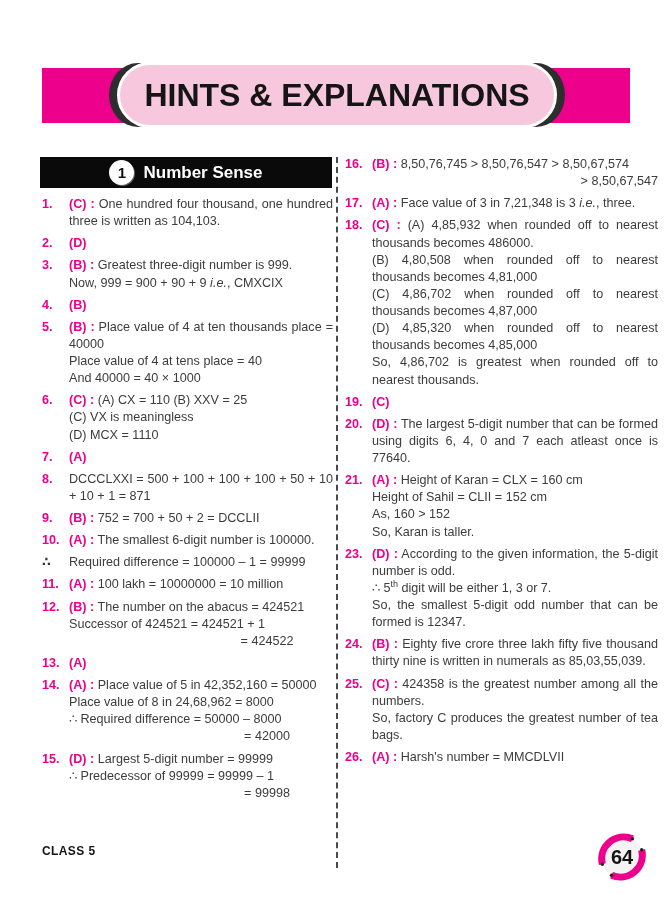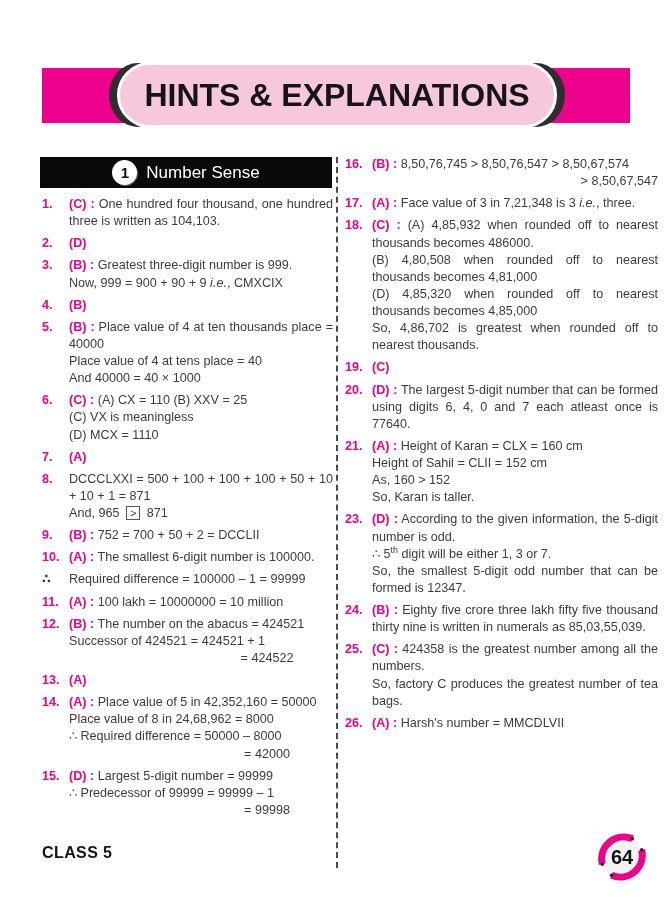--- a/index.html
+++ b/index.html
@@ -20,42 +20,42 @@
   .paren.right{right:65px;}
   .pill{position:absolute;left:75px;right:73px;top:0;height:60px;background:var(--light-pink);
         border:3px solid #fff;border-radius:33px;display:flex;align-items:center;justify-content:center;}
   .pill h1{margin:0;font-size:32px;font-weight:bold;color:#151515;letter-spacing:0px;white-space:nowrap;}
 
   
   .section-bar{position:absolute;left:40px;top:157px;width:292px;height:31px;background:var(--bar);
                display:flex;align-items:center;justify-content:center;gap:9px;}
   .sec-num{width:25px;height:25px;border-radius:50%;background:#fff;color:#111;font-weight:bold;
            font-size:15px;display:flex;align-items:center;justify-content:center;box-shadow:1px 1px 0 #666;}
-  .sec-title{color:#fff;font-weight:normal;font-size:17px;}
+  .sec-title{color:#fff;font-weight:bold;font-size:17px;}
 
   
   .divider{position:absolute;left:336px;top:157px;height:711px;border-left:2px dashed #4a4a4a;}
 
   
   .col{position:absolute;font-size:12.6px;line-height:1.36;}
   .col.left{left:42px;top:196px;width:291px;}
   .col.right{left:345px;top:156px;width:313px;}
   .item{display:flex;margin-bottom:5px;}
   .num{flex:none;width:27px;color:var(--magenta);font-weight:bold;}
   .num.sym{color:#333;}
   .body{flex:1;min-width:0;}
   .line{text-align:justify;}
   .line.r{text-align:right;}
   .line.ind{text-align:center;padding-left:132px;}
   .ans{color:var(--magenta);font-weight:bold;}
   .boxed{display:inline-block;border:1px solid #555;line-height:12px;padding:0 3px;margin:0 3px;font-size:11px;}
   sup{font-size:9px;line-height:0;}
 
   
-  .class-label{position:absolute;left:42px;top:844px;font-size:16px;font-weight:bold;color:#151515;letter-spacing:0.4px;}
+  .class-label{position:absolute;left:42px;top:844px;font-size:12px;font-weight:bold;color:#151515;letter-spacing:0.4px;}
   .page-badge{position:absolute;right:24px;top:831px;width:52px;height:52px;}
   .page-badge svg{position:absolute;left:0;top:0;}
   .page-badge .pg{position:absolute;left:0;top:0;width:52px;height:52px;display:flex;align-items:center;
                   justify-content:center;font-size:20px;font-weight:bold;color:#141414;}
 </style>
 </head>
 <body>
 
 <div class="page">
 
@@ -120,21 +120,20 @@
       <div class="item">
         <span class="num">7.</span>
         <div class="body">
           <div class="line"><b class="ans">(A)</b></div>
         </div>
       </div>
       <div class="item">
         <span class="num">8.</span>
         <div class="body">
           <div class="line">DCCCLXXI = 500 + 100 + 100 + 100 + 50 + 10 + 10 + 1 = 871</div>
-          <div class="line">And, 965 <span class="boxed">&gt;</span> 871</div>
         </div>
       </div>
       <div class="item">
         <span class="num">9.</span>
         <div class="body">
           <div class="line"><b class="ans">(B) :</b> 752 = 700 + 50 + 2 = DCCLII</div>
         </div>
       </div>
       <div class="item">
         <span class="num">10.</span>
@@ -198,20 +197,21 @@
         <span class="num">17.</span>
         <div class="body">
           <div class="line"><b class="ans">(A) :</b> Face value of 3 in 7,21,348 is 3 <i>i.e.</i>, three.</div>
         </div>
       </div>
       <div class="item">
         <span class="num">18.</span>
         <div class="body">
           <div class="line"><b class="ans">(C) :</b> (A) 4,85,932 when rounded off to nearest thousands becomes 486000.</div>
           <div class="line">(B)  4,80,508 when rounded off to nearest thousands becomes 4,81,000</div>
+          <div class="line">(C)  4,86,702 when rounded off to nearest thousands becomes 4,87,000</div>
           <div class="line">(D)  4,85,320 when rounded off to nearest thousands becomes 4,85,000</div>
           <div class="line">So, 4,86,702 is greatest when rounded off to nearest thousands.</div>
         </div>
       </div>
       <div class="item">
         <span class="num">19.</span>
         <div class="body">
           <div class="line"><b class="ans">(C)</b></div>
         </div>
       </div>

